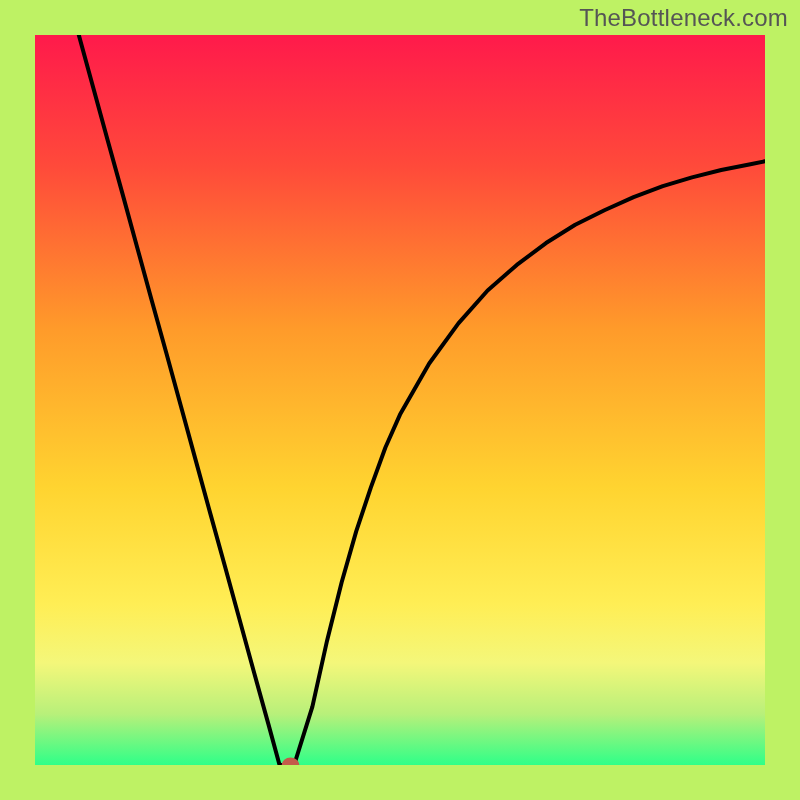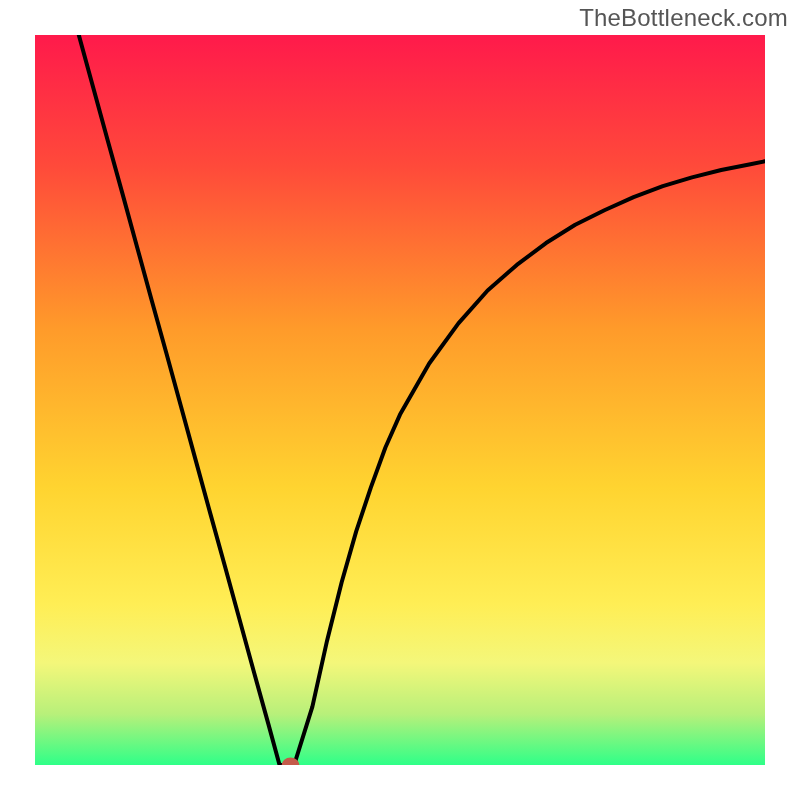--- a/index.html
+++ b/index.html
@@ -7,21 +7,21 @@
     padding: 0;
     width: 800px;
     height: 800px;
     background: #000;
     font-family: Arial, Helvetica, sans-serif;
   }
   .frame {
     position: relative;
     width: 800px;
     height: 800px;
-    background: #ffffff;
+    background: #bef264;
   }
   .watermark {
     position: absolute;
     top: 4px;
     right: 12px;
     color: #555;
     font-size: 24px;
     font-weight: 500;
     letter-spacing: 0.2px;
     user-select: none;

